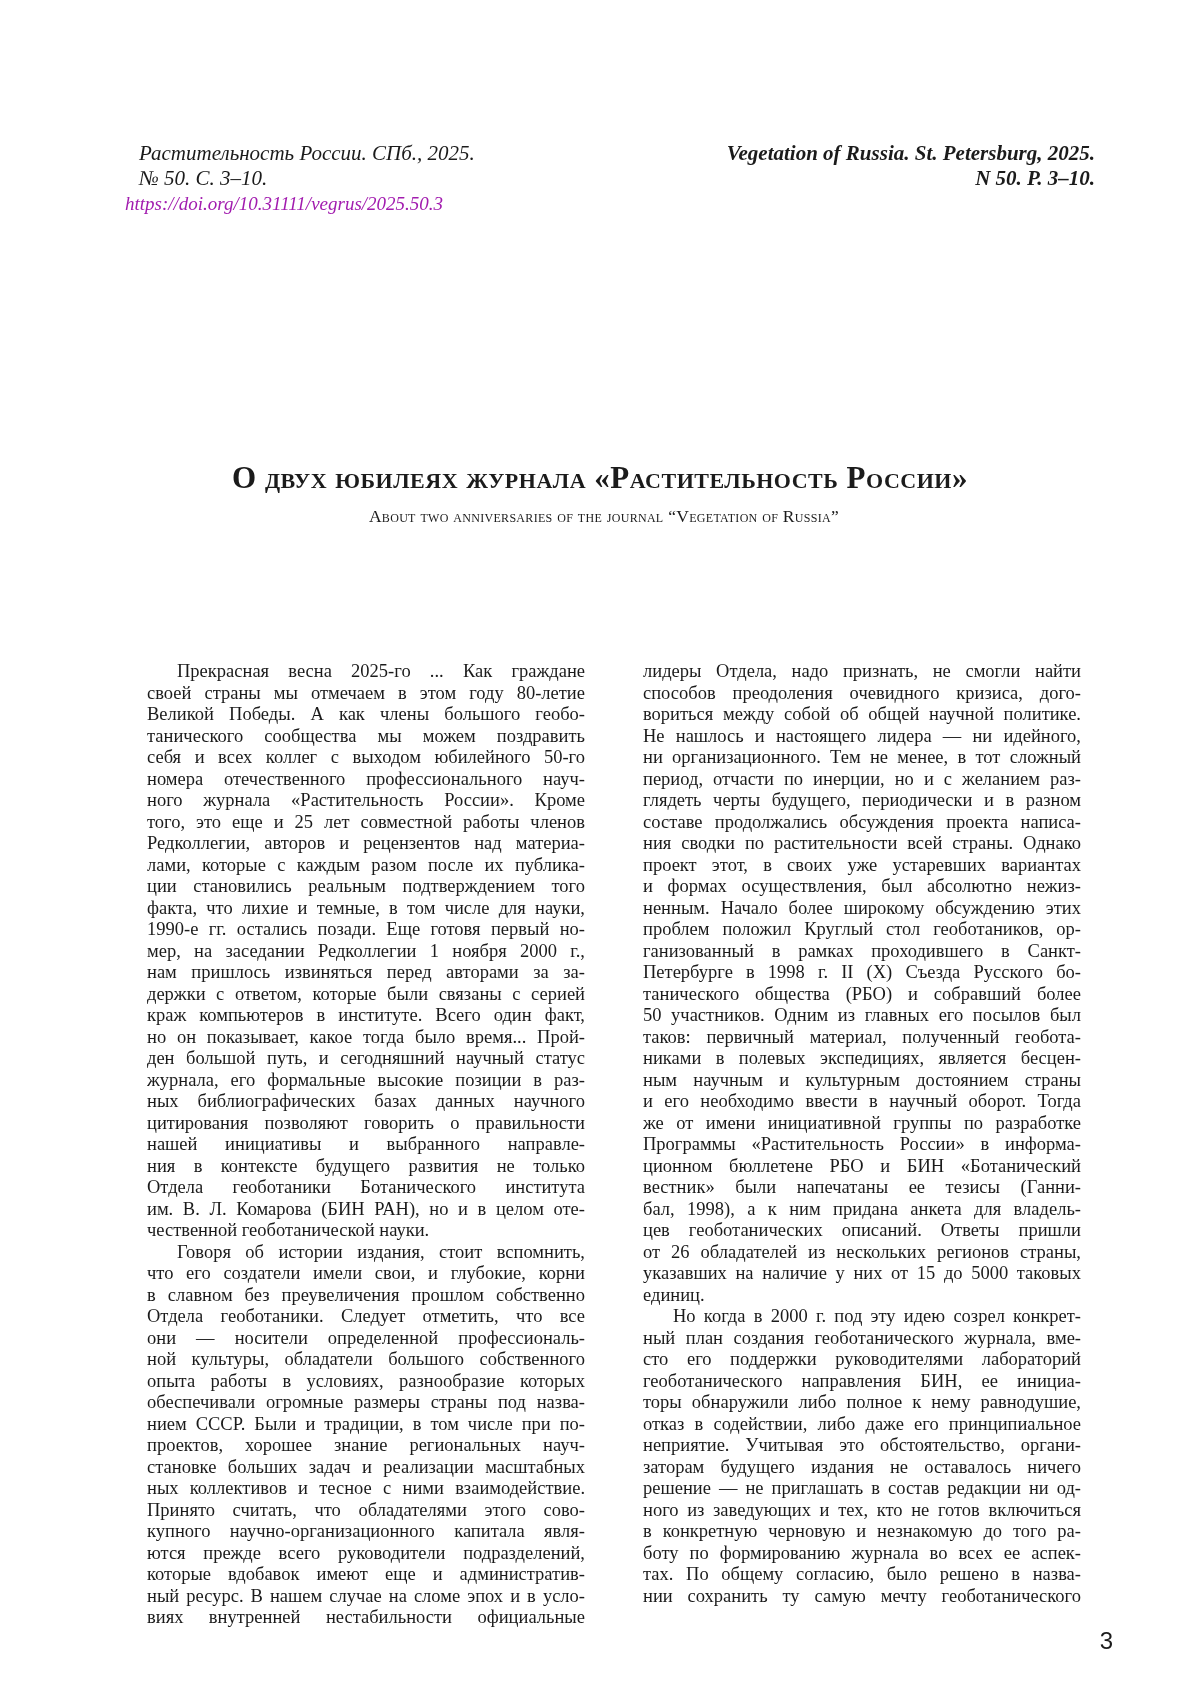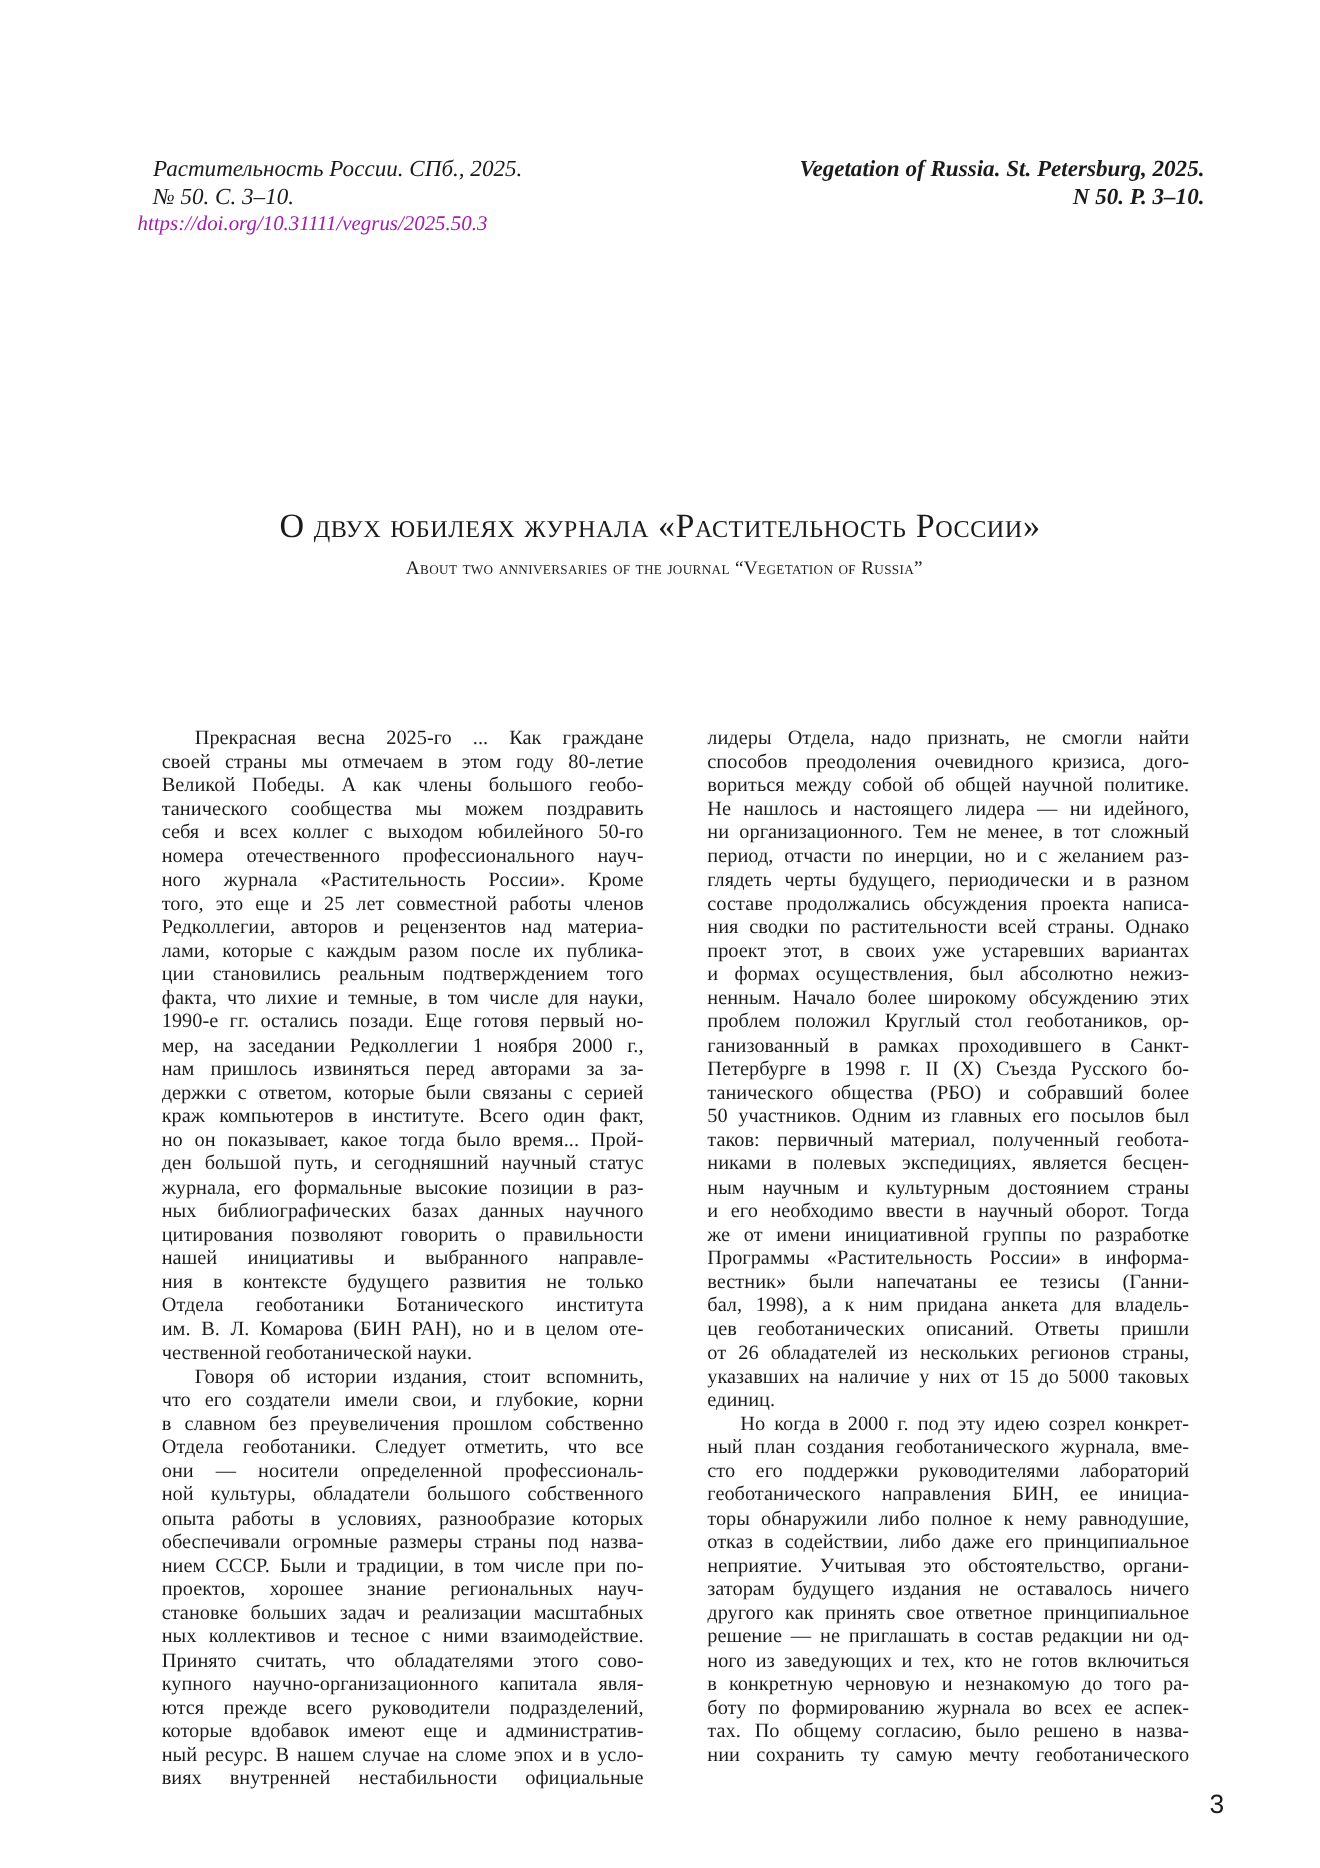--- a/index.html
+++ b/index.html
@@ -34,21 +34,21 @@
     color: #a21caf;
     text-decoration: none;
   }
   .title {
     position: absolute;
     top: 460px;
     left: 0;
     width: 100%;
     margin: 0;
     text-align: center;
-    font-weight: normal;
+    font-weight: bold;
     font-variant: small-caps;
     font-size: 31px;
     line-height: 36px;
     letter-spacing: 0.5px;
   }
   .subtitle {
     position: absolute;
     top: 501px;
     left: 0;
     width: 100%;
@@ -174,35 +174,35 @@
         <div class="line">ганизованный в рамках проходившего в Санкт-</div>
         <div class="line">Петербурге в 1998 г. II (X) Съезда Русского бо-</div>
         <div class="line">танического общества (РБО) и собравший более</div>
         <div class="line">50 участников. Одним из главных его посылов был</div>
         <div class="line">таков: первичный материал, полученный геобота-</div>
         <div class="line">никами в полевых экспедициях, является бесцен-</div>
         <div class="line">ным научным и культурным достоянием страны</div>
         <div class="line">и его необходимо ввести в научный оборот. Тогда</div>
         <div class="line">же от имени инициативной группы по разработке</div>
         <div class="line">Программы «Растительность России» в информа-</div>
+        <div class="line">ционном бюллетене РБО и БИН «Ботанический</div>
         <div class="line">вестник» были напечатаны ее тезисы (Ганни-</div>
         <div class="line">бал, 1998), а к ним придана анкета для владель-</div>
         <div class="line">цев геоботанических описаний. Ответы пришли</div>
         <div class="line">от 26 обладателей из нескольких регионов страны,</div>
         <div class="line">указавших на наличие у них от 15 до 5000 таковых</div>
         <div class="line last">единиц.</div>
         <div class="line indent">Но когда в 2000 г. под эту идею созрел конкрет-</div>
         <div class="line">ный план создания геоботанического журнала, вме-</div>
         <div class="line">сто его поддержки руководителями лабораторий</div>
         <div class="line">геоботанического направления БИН, ее инициа-</div>
         <div class="line">торы обнаружили либо полное к нему равнодушие,</div>
         <div class="line">отказ в содействии, либо даже его принципиальное</div>
         <div class="line">неприятие. Учитывая это обстоятельство, органи-</div>
         <div class="line">заторам будущего издания не оставалось ничего</div>
-        <div class="line">другого как принять свое ответное принципиальное</div>
         <div class="line">решение — не приглашать в состав редакции ни од-</div>
         <div class="line">ного из заведующих и тех, кто не готов включиться</div>
         <div class="line">в конкретную черновую и незнакомую до того ра-</div>
         <div class="line">боту по формированию журнала во всех ее аспек-</div>
         <div class="line">тах. По общему согласию, было решено в назва-</div>
         <div class="line">нии сохранить ту самую мечту геоботанического</div>
       </div>
   </main>
 
   <div class="folio">3</div>

